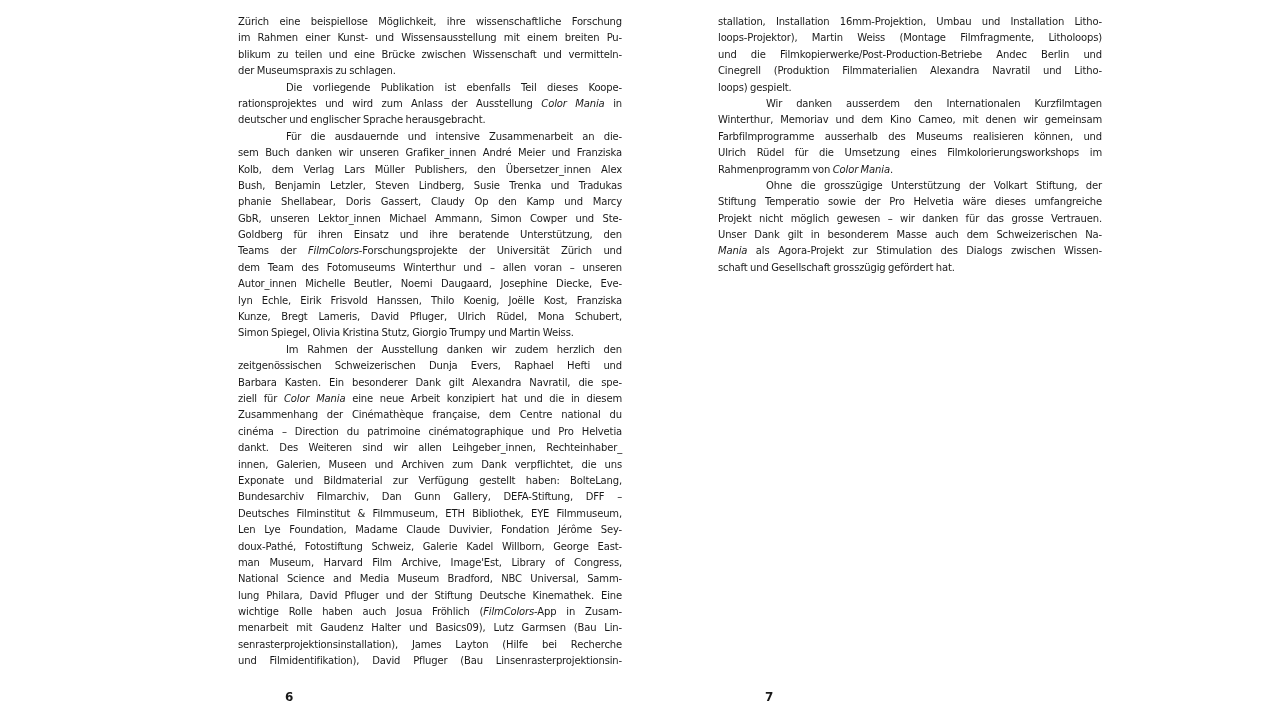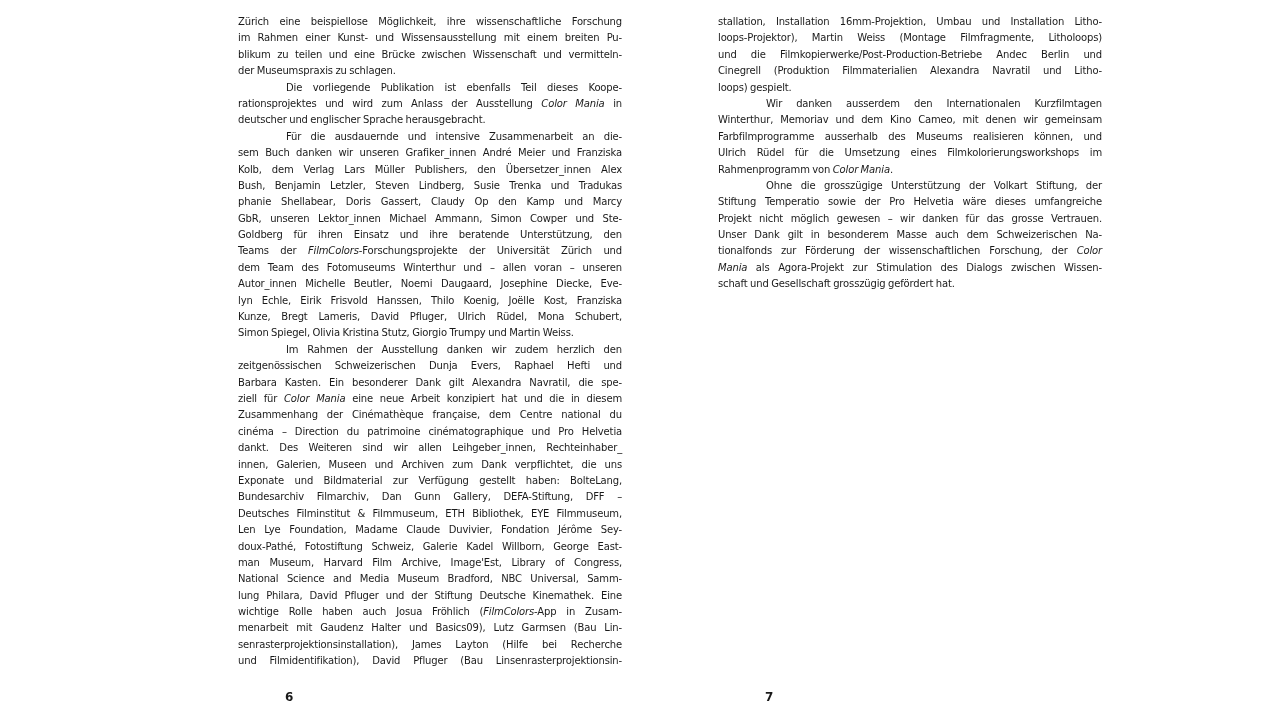--- a/index.html
+++ b/index.html
@@ -117,18 +117,17 @@
       <span class="line last">loops) gespielt.</span>
       <span class="line indent">Wir danken ausserdem den Internationalen Kurzfilmtagen</span>
       <span class="line">Winterthur, Memoriav und dem Kino Cameo, mit denen wir gemeinsam</span>
       <span class="line">Farbfilmprogramme ausserhalb des Museums realisieren können, und</span>
       <span class="line">Ulrich Rüdel für die Umsetzung eines Filmkolorierungsworkshops im</span>
       <span class="line last">Rahmenprogramm von <i>Color Mania</i>.</span>
       <span class="line indent">Ohne die grosszügige Unterstützung der Volkart Stiftung, der</span>
       <span class="line">Stiftung Temperatio sowie der Pro Helvetia wäre dieses umfangreiche</span>
       <span class="line">Projekt nicht möglich gewesen – wir danken für das grosse Vertrauen.</span>
       <span class="line">Unser Dank gilt in besonderem Masse auch dem Schweizerischen Na-</span>
-      <span class="line">tionalfonds zur Förderung der wissenschaftlichen Forschung, der <i>Color</i></span>
       <span class="line"><i>Mania</i> als Agora-Projekt zur Stimulation des Dialogs zwischen Wissen-</span>
       <span class="line last">schaft und Gesellschaft grosszügig gefördert hat.</span>
     </div>
   <div class="page-number">7</div>
 </div>
 
 </body></html>

